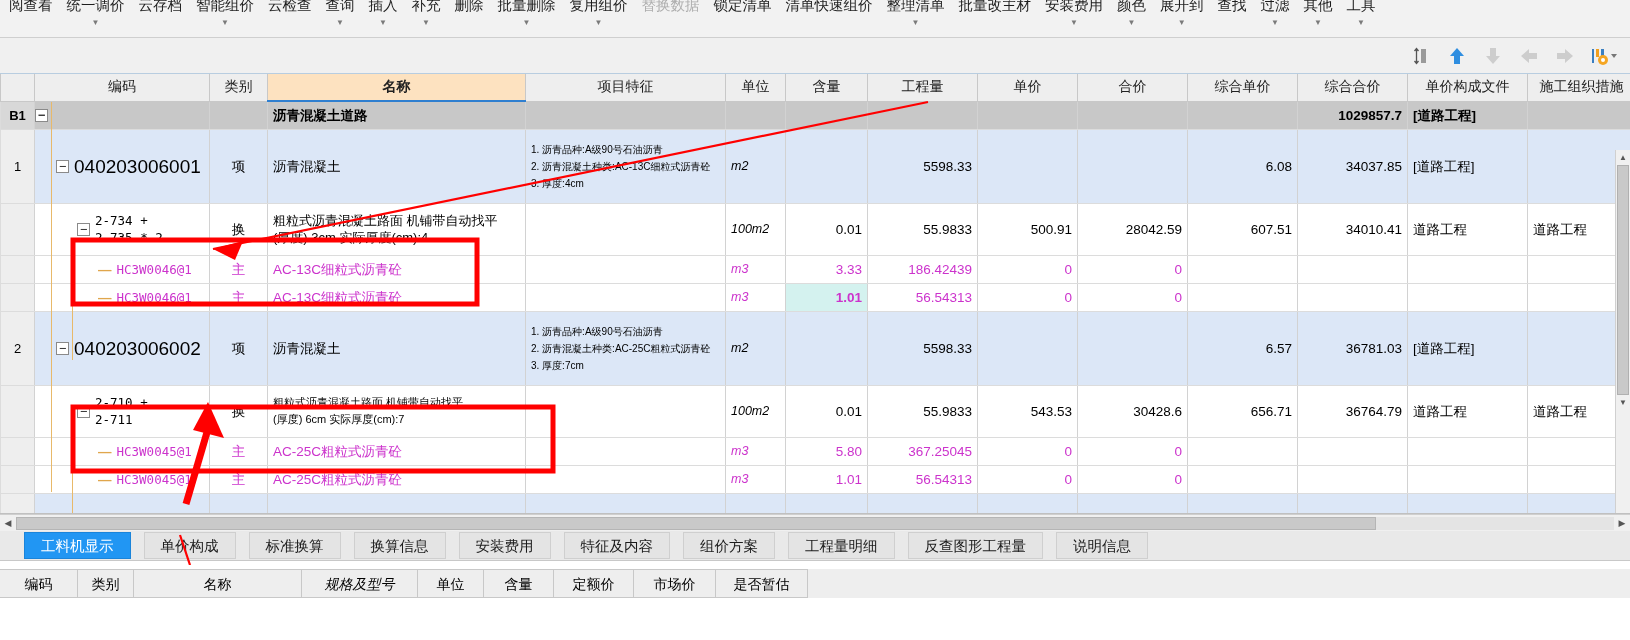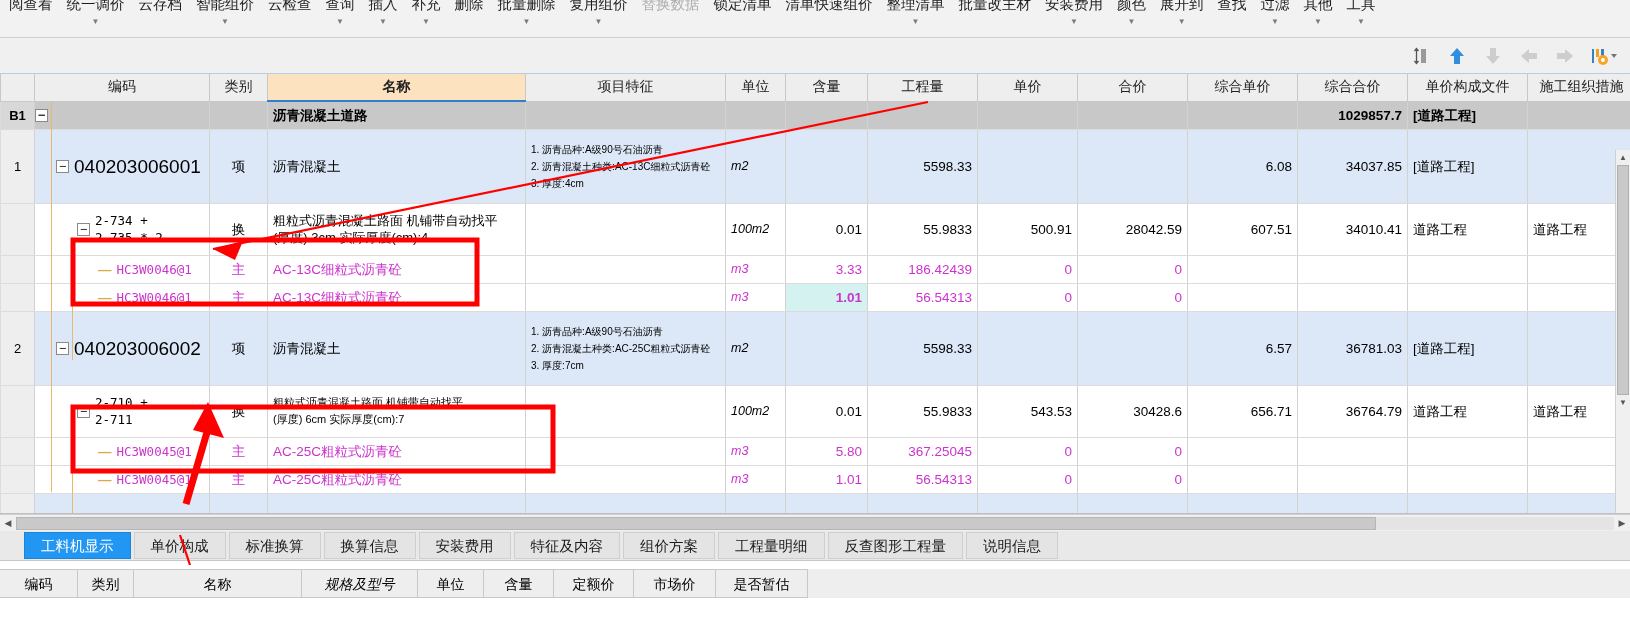--- a/index.html
+++ b/index.html
@@ -13,22 +13,22 @@
     color: #000;
   }
   #app { position: relative; width: 1630px; height: 640px; overflow: hidden; }
 
   
   .ribbon {
     height: 38px;
     background: #f2f2f2;
     border-bottom: 1px solid #cfcfcf;
     display: flex;
-    align-items: flex-end;
-    padding: 0 2px;
+    align-items: center;
+    padding: 8px 2px;
     overflow: hidden;
     position: relative;
   }
   .rb-item {
     display: flex;
     flex-direction: column;
     align-items: center;
     padding: 0 7px;
     height: 38px;
     justify-content: flex-start;
@@ -195,21 +195,21 @@
     align-items: center;
     padding-left: 24px;
     border-bottom: 1px solid #c8c8c8;
   }
   .btab {
     height: 27px; line-height: 26px;
     padding: 0 16px;
     font-size: 14.5px;
     background: #e4e4e4;
     border: 1px solid #cfcfcf;
-    margin-right: 3px;
+    margin-right: 13px;
     color: #1b1b1b;
     white-space: nowrap;
     cursor: default;
   }
   .btab.active { background: #2196f3; color: #fff; border-color: #1a84da; font-weight: normal; }
 
   
   .bhead {
     display: flex;
     height: 30px;

